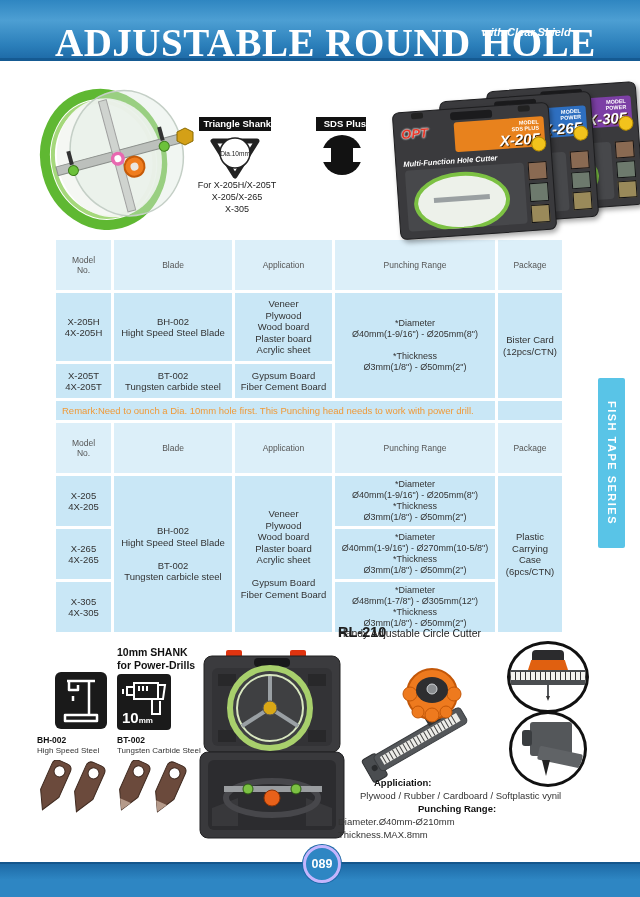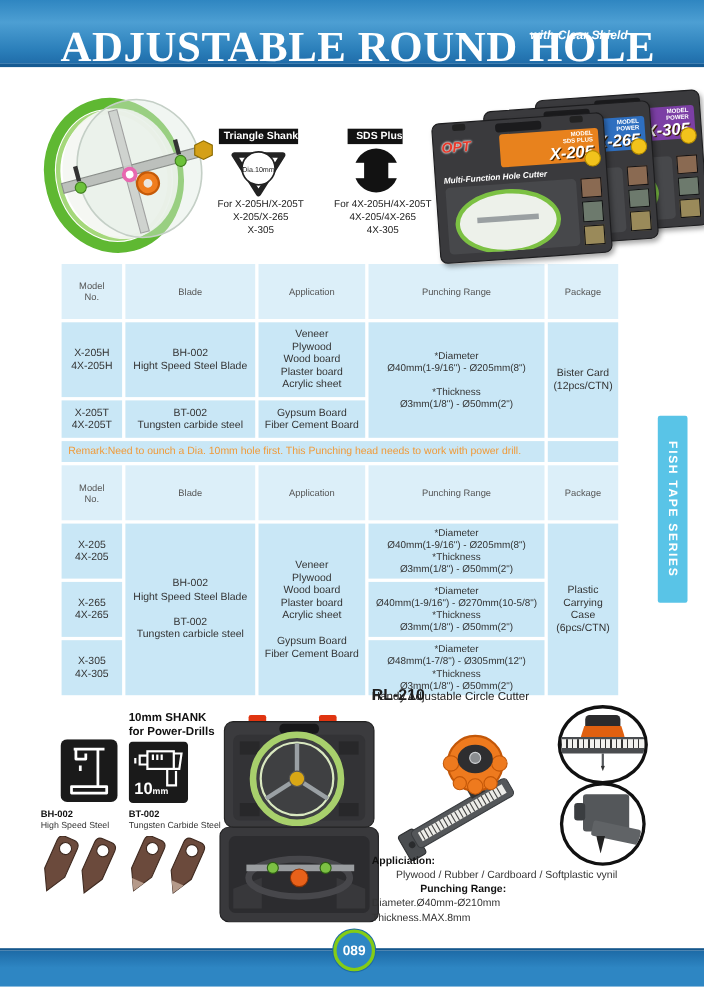--- a/index.html
+++ b/index.html
@@ -64,34 +64,34 @@
 
   
   .rl-model{font-size:14.5px;font-weight:bold;color:#1d1d1d;}
   .rl-name{font-size:10.5px;color:#222;}
   .shank-note{font-size:10.5px;font-weight:bold;color:#111;line-height:13px;white-space:pre-line;}
   .code-label{font-size:8.5px;font-weight:bold;color:#111;}
   .name-label{font-size:8px;color:#333;}
   .shank-badge{position:absolute;left:5px;bottom:3px;color:#fff;font-weight:bold;}
   .shank-badge .num{font-size:15px;}
   .shank-badge .unit{font-size:8px;}
-  .info-label{font-size:9.5px;font-weight:bold;color:#111;}
+  .info-label{font-size:9.5px;font-weight:bold;color:#111;margin-left:36px;}
   .info-text{font-size:9.5px;color:#333;}
 
   
   .callout{position:absolute;border:3px solid #111;border-radius:50%;background:#fff;overflow:hidden;}
   .ruler{background:#f2f2ef;
     background-image:repeating-linear-gradient(90deg,#333 0px,#333 1px,transparent 1px,transparent 5px);}
 
   
   .bottom-banner{left:0;top:862px;width:640px;height:35px;
     background:linear-gradient(180deg,#1d6aa6 0%,#2e86c3 45%,#2e86c3 100%);
     border-top:2px solid #14568c;}
   .page-badge{left:303px;top:845px;width:32px;height:32px;border-radius:50%;
-    background:#2e86c3;border:3px solid #84cc16;box-shadow:0 0 0 1px #1d6aa6;
+    background:#2e86c3;border:3px solid #c4b5fd;box-shadow:0 0 0 1px #1d6aa6;
     color:#fff;font-size:12.5px;font-weight:bold;display:flex;align-items:center;justify-content:center;}
 </style>
 </head>
 <body>
 
 <div id="page">
 
   <div class="abs top-banner">
     <div class="abs page-title">ADJUSTABLE ROUND HOLE CUTTER</div>
     <div class="abs clear-shield">with Clear Shield</div>
@@ -126,23 +126,20 @@
   <div class="abs for-models ml" style="left:185px;top:179px;width:104px;">For X-205H/X-205T
 X-205/X-265
 X-305</div>
 
   <div class="abs black-tag" style="left:316px;top:117px;width:50px;">SDS Plus</div>
   <svg class="abs" style="left:318px;top:132px;" width="48" height="46" viewBox="0 0 48 46">
     <circle cx="24" cy="23" r="20" fill="#121212"></circle>
     <rect x="-1" y="16" width="14" height="14" fill="#fff"></rect>
     <rect x="35" y="16" width="14" height="14" fill="#fff"></rect>
   </svg>
-  <div class="abs for-models ml" style="left:293px;top:179px;width:110px;">For 4X-205H/4X-205T
-4X-205/4X-265
-4X-305</div>
 
   <div class="pbox" style="left:490px;top:86px;width:148px;height:122px;z-index:1;">
     <div class="handle"></div>
     <div class="brand">OPT</div>
     <div class="band" style="background: rgb(124, 63, 165);">
       <div class="tag">MODEL
 POWER</div>
       <div class="model">X-305</div>
       <div class="badge-dot"></div>
     </div>

